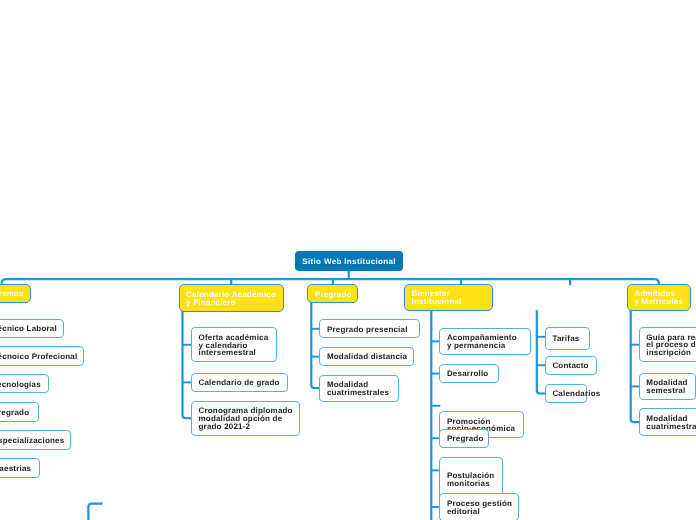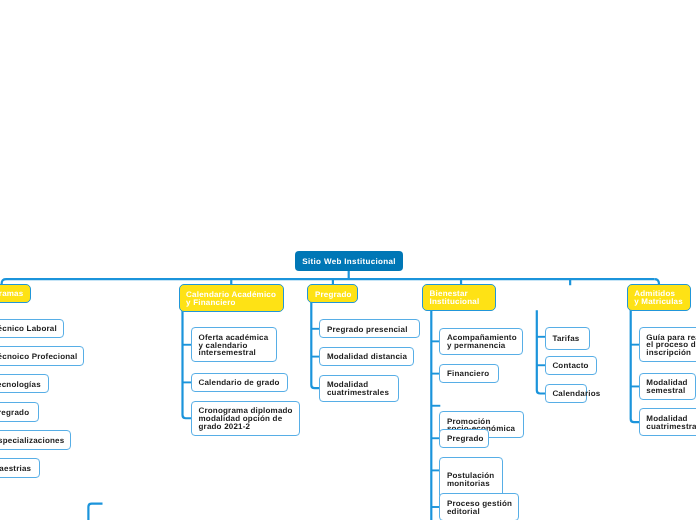--- a/index.html
+++ b/index.html
@@ -110,28 +110,28 @@
   </div>
   <div class="node leaf-node" style="left:319.3px;top:319.1px;width:100.3px;height:19.4px">
     <span class="txt">Pregrado presencial</span>
   </div>
   <div class="node leaf-node" style="left:319.3px;top:346.9px;width:95.0px;height:19.4px">
     <span class="txt">Modalidad distancia</span>
   </div>
   <div class="node leaf-node" style="left:319.3px;top:374.5px;width:79.6px;height:27.4px">
     <span class="txt">Modalidad<br>cuatrimestrales</span>
   </div>
-  <div class="node branch-node" style="left:422px;top:283.7px;width:74px;height:27.4px">
+  <div class="node branch-node" style="left:404px;top:283.7px;width:89px;height:27.4px">
     <span class="txt">Bienestar<br>Institucional</span>
   </div>
-  <div class="node leaf-node" style="left:439.3px;top:327.65px;width:84px;height:27.4px">
+  <div class="node leaf-node" style="left:439.3px;top:327.65px;width:92px;height:27.4px">
     <span class="txt">Acompañamiento<br>y permanencia</span>
   </div>
   <div class="node leaf-node" style="left:439.3px;top:363.9px;width:59.5px;height:19.4px">
-    <span class="txt">Financiero</span>
+    <span class="txt">Desarrollo</span>
   </div>
   <div class="node leaf-node" style="left:439.3px;top:411px;width:84.5px;height:27.4px">
     <span class="txt">Promoción<br>socio-económica</span>
   </div>
   <div class="node leaf-node" style="left:439.3px;top:428.55px;width:49.5px;height:19.4px">
     <span class="txt">Pregrado</span>
   </div>
   <div class="node leaf-node" style="left:439.3px;top:456.7px;width:63.3px;height:45px">
     <span class="txt">Postulación<br>monitorias</span>
   </div>

